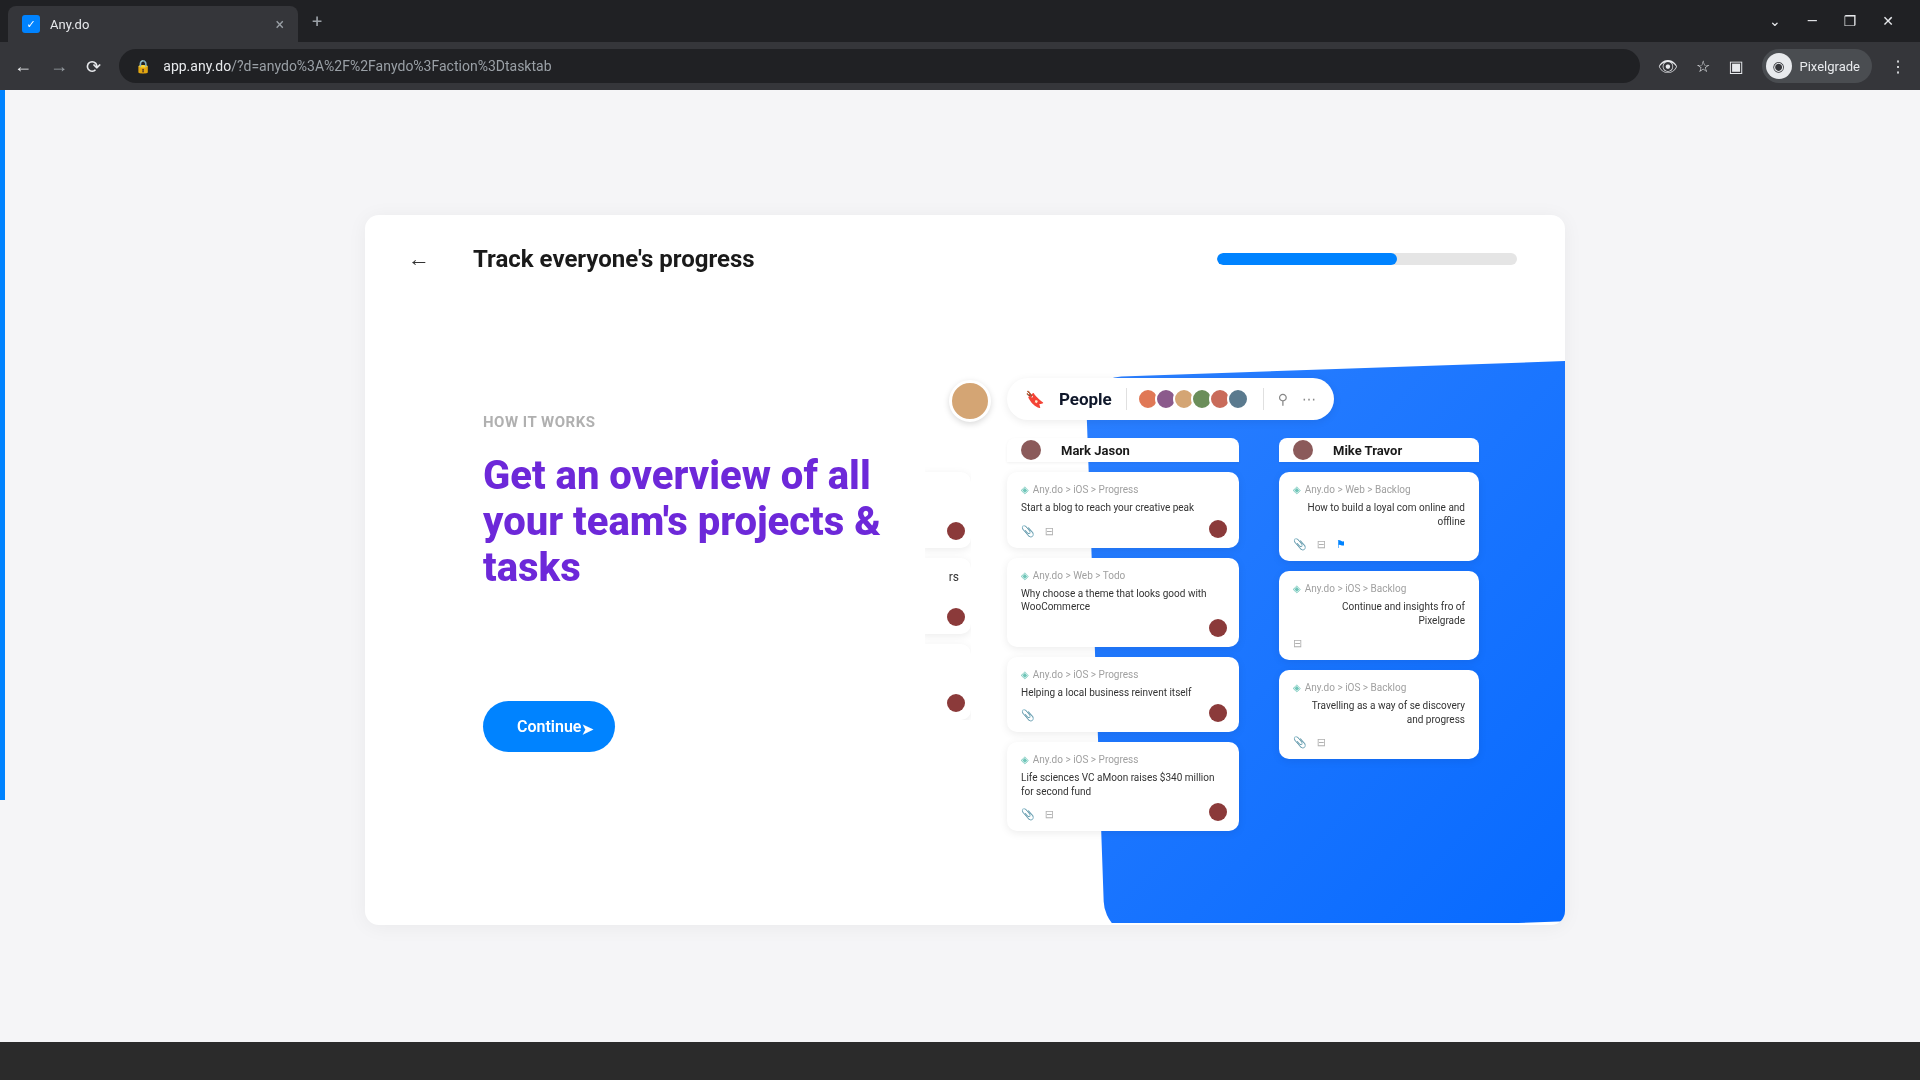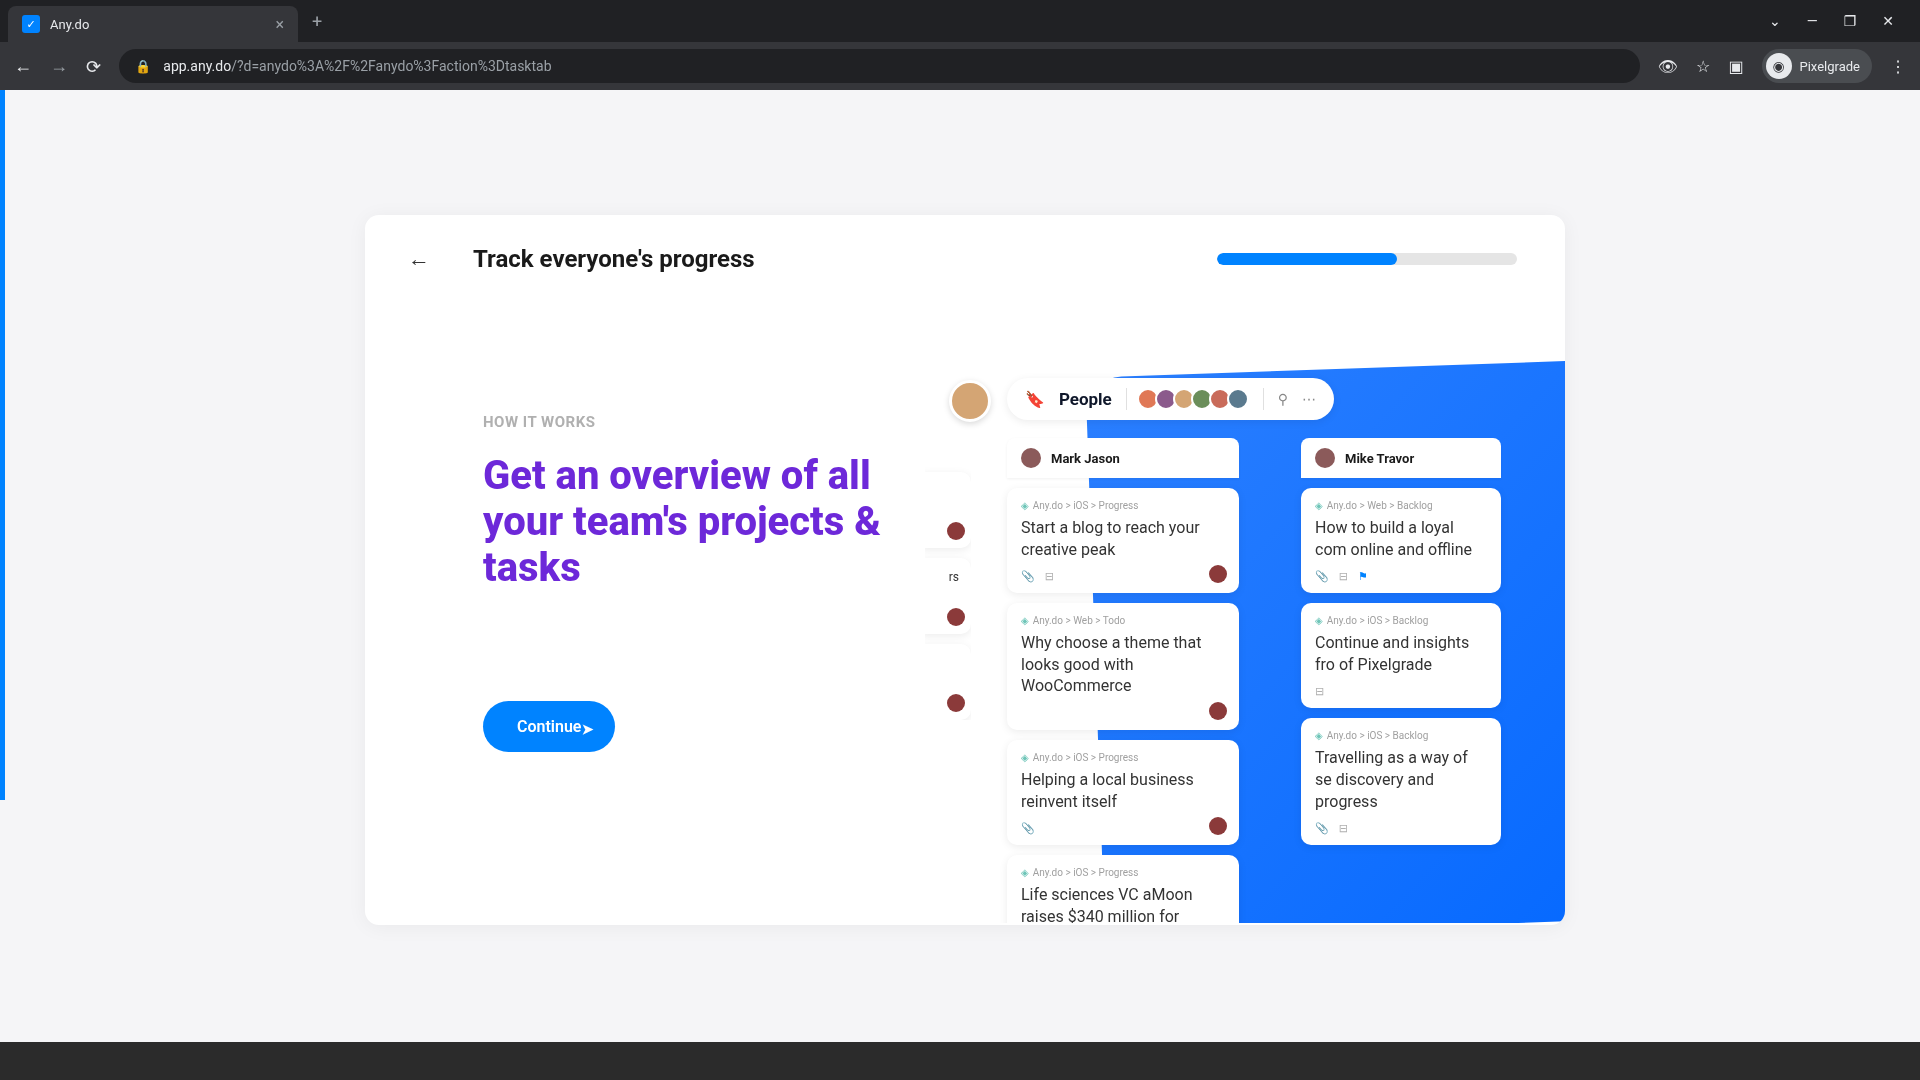--- a/index.html
+++ b/index.html
@@ -63,30 +63,30 @@
 .people-divider { width: 1px; height: 22px; background: #e0e0e0; }
 .people-avatars { display: flex; }
 .people-avatars span { width: 22px; height: 22px; border-radius: 50%; margin-left: -4px; border: 2px solid #fff; }
 .pa1 { background: #e07856; } .pa2 { background: #8b5a8c; } .pa3 { background: #d4a574; }
 .pa4 { background: #6b8e5a; } .pa5 { background: #c96b5a; } .pa6 { background: #5a7a8e; }
 .filter-ico, .more-ico { font-size: 14px; color: #888; }
 
 .column { position: absolute; top: 70px; width: 232px; }
 .col-edge { left: -24px; width: 50px; overflow: hidden; }
 .col-mark { left: 62px; }
-.col-mike { left: 356px; width: 200px; }
-
-.col-header { background: #fff; border-radius: 8px 8px 0 0; padding: 10px 14px; display: flex; align-items: center; gap: 10px; box-shadow: 0 1px 3px rgba(0,0,0,0.06); }
+.col-mike { left: 334px; width: 200px; text-align: right; }
+
+.col-header { background: #fff; border-radius: 8px 8px 0 0; padding: 2px 14px; display: flex; align-items: center; gap: 20px; box-shadow: 0 1px 3px rgba(0,0,0,0.06); }
 .col-avatar { width: 20px; height: 20px; border-radius: 50%; background: #8b5a5a; }
 .col-name { font-weight: 700; font-size: 13px; color: #1a1a1a; }
 
 .task-card { background: #fff; border-radius: 10px; padding: 12px 14px 10px; margin-top: 10px; box-shadow: 0 2px 8px rgba(0,0,0,0.08); position: relative; }
 .task-crumb { font-size: 10px; color: #a0a0a0; display: flex; align-items: center; gap: 4px; }
 .task-crumb .dot { color: #6ec5b8; }
-.task-title { font-size: 16px; color: #333; margin-top: 6px; line-height: 1.35; }
+.task-title { font-size: 10px; color: #333; margin-top: 6px; line-height: 1.35; }
 .task-footer { display: flex; align-items: center; gap: 10px; margin-top: 10px; color: #b0b0b0; font-size: 11px; }
 .task-assignee { position: absolute; right: 12px; bottom: 10px; width: 18px; height: 18px; border-radius: 50%; background: #8b3a3a; }
 
 .edge-card { background: #fff; border-radius: 0 10px 10px 0; padding: 12px 8px 10px 0; margin-top: 10px; box-shadow: 0 2px 8px rgba(0,0,0,0.08); height: 76px; position: relative; }
 .edge-text { font-size: 12px; color: #333; text-align: right; padding-right: 4px; }
 .edge-avatar { position: absolute; right: 6px; bottom: 8px; width: 18px; height: 18px; border-radius: 50%; background: #8b3a3a; }
 </style>
 </head>
 <body>
 

